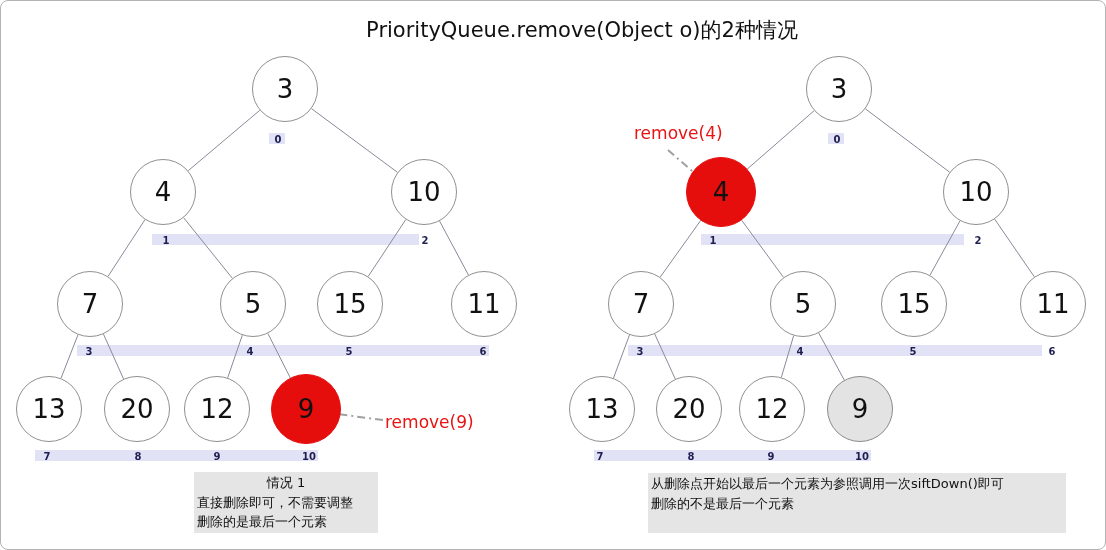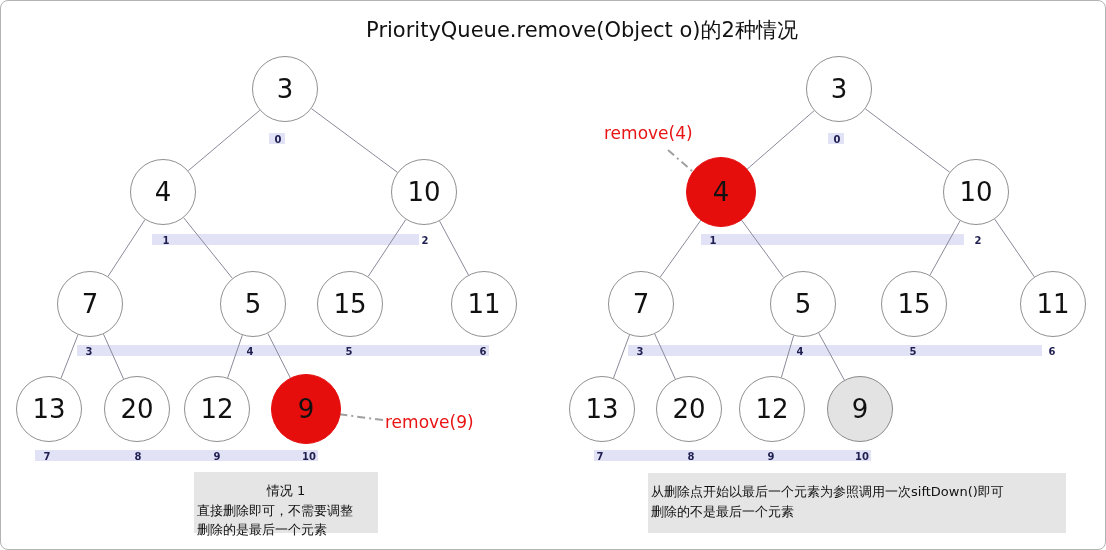--- a/index.html
+++ b/index.html
@@ -27,25 +27,25 @@
   .idx {
     position:absolute; transform:translate(-50%,-50%);
     font-size:10px; font-weight:bold; color:var(--index-text,#1e1e50);
     white-space:nowrap;
   }
   .annot {
     position:absolute; color:var(--annotation,#e81414);
     font-size:17px; white-space:nowrap;
   }
   .annot-1 { left:384px; top:411px; }
-  .annot-2 { left:603px; top:122px; }
+  .annot-2 { left:633px; top:122px; }
   .caption {
     position:absolute; background:var(--caption-bg,#e5e5e5);
     font-size:13px; line-height:19.5px; color:#111; box-sizing:border-box;
-    padding:9px 3px;
+    padding:1px 3px;
   }
   .caption .head { text-align:center; }
   .caption-1 { left:193px; top:471px; width:184px; height:61px; }
   .caption-2 { left:647px; top:472px; width:418px; height:60px; }
 </style>
 </head>
 <body>
 
 <div class="canvas" style="--node-fill: #ffffff; --node-stroke: #909090; --highlight: #e60d0d; --removed-fill: #e3e3e3; --index-text: #1e1e50; --annotation: #e81414; --caption-bg: #e5e5e5; --border: #b3b3b3; --text: #111111;">
   <div class="title">PriorityQueue.remove(Object o)的2种情况</div>

